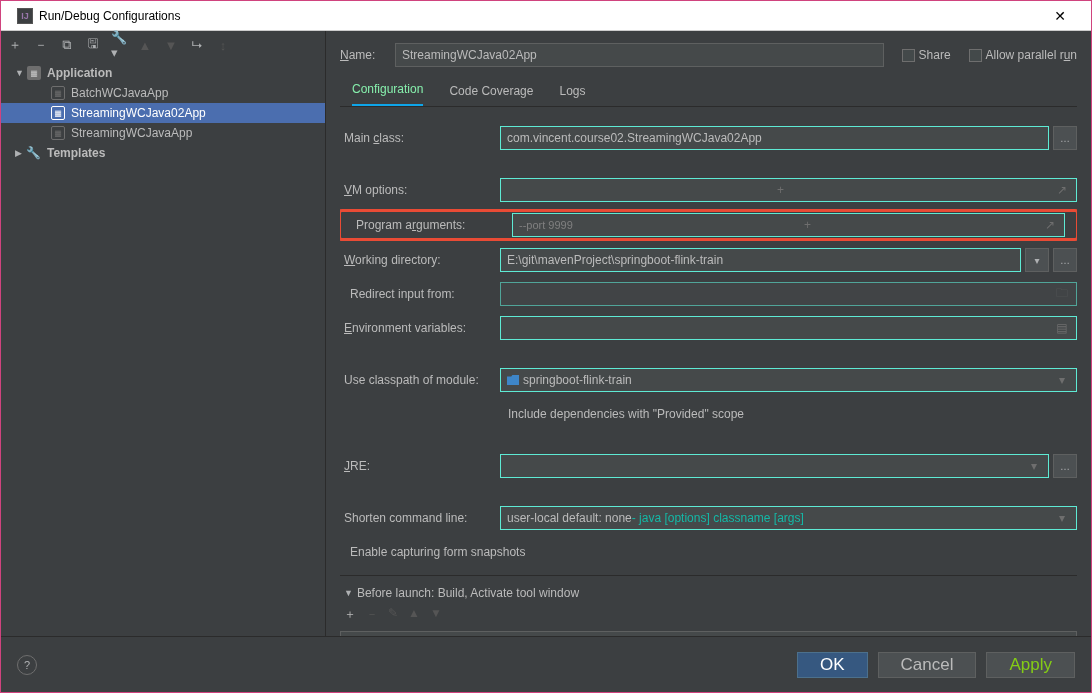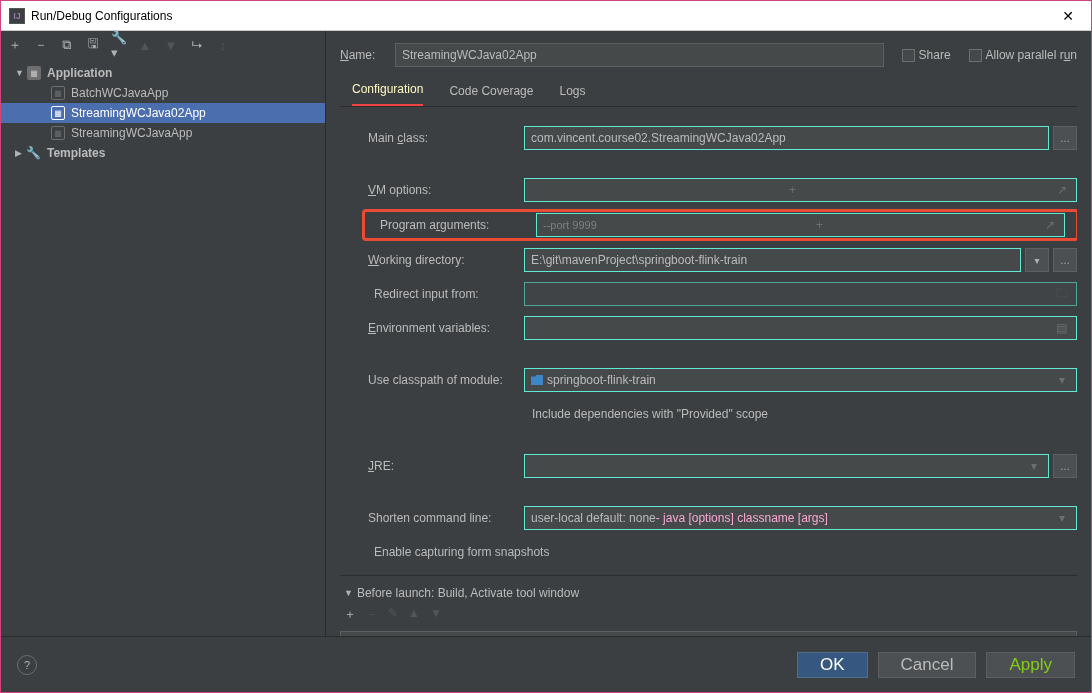--- a/index.html
+++ b/index.html
@@ -1,18 +1,18 @@
 <!DOCTYPE html>
 <html><head>
 <meta charset="utf-8">
 <style>
 * { box-sizing: border-box; margin: 0; padding: 0; font-family: "Segoe UI", Arial, sans-serif; }
 body { background: #2b2b2b; color: #bbbbbb; font-size: 12px; width: 1092px; height: 693px; overflow: hidden; border: 1px solid #d0437e; }
 
-.titlebar { height: 30px; background: #fff; color: #000; display: flex; align-items: center; padding: 0 8px; border-bottom: 1px solid #ccc; }
+.titlebar { height: 30px; background: #fff; color: #000; display: flex; align-items: center; padding: 0 16px; border-bottom: 1px solid #ccc; }
 .titlebar .logo { width: 16px; height: 16px; background: #3c3f41; display: inline-flex; align-items: center; justify-content: center; margin-right: 6px; border: 1px solid #555; }
 .titlebar .logo span { font-size: 9px; color: #9876aa; font-weight: bold; }
 .titlebar .title { flex: 1; font-size: 12px; }
 .titlebar .close { width: 30px; text-align: center; font-size: 14px; cursor: pointer; }
 
 .main { display: flex; height: 605px; background: #3c3f41; }
 
 .left { width: 325px; border-right: 1px solid #2b2b2b; display: flex; flex-direction: column; }
 .toolbar { height: 28px; display: flex; align-items: center; padding: 0 6px; gap: 10px; }
 .toolbar .ticon { width: 16px; height: 16px; display: inline-flex; align-items: center; justify-content: center; color: #afb1b3; font-size: 13px; cursor: pointer; }
@@ -32,30 +32,30 @@
 .right { flex: 1; display: flex; flex-direction: column; padding: 10px 14px 0 14px; }
 .namerow { display: flex; align-items: center; height: 28px; margin-bottom: 8px; }
 .namerow .lbl { width: 55px; }
 .namerow .u { text-decoration: underline; }
 .namerow input { flex: 1; height: 24px; background: #45494a; border: 1px solid #5e6060; color: #bbb; padding: 0 6px; font-size: 12px; }
 .namerow .chk { margin-left: 18px; display: flex; align-items: center; gap: 4px; white-space: nowrap; }
 .namerow .chkbox { width: 13px; height: 13px; border: 1px solid #6e6e6e; background: #43494a; }
 
 .tabs { display: flex; gap: 26px; border-bottom: 1px solid #2b2b2b; height: 30px; align-items: flex-end; padding-left: 12px; }
 .tab { padding-bottom: 8px; color: #bbbbbb; cursor: pointer; font-size: 12px; }
-.tab.active { color: #fef9c3; border-bottom: 2px solid #ef4444; }
+.tab.active { color: #86efac; border-bottom: 2px solid #0ea5e9; }
 
 .form { padding: 18px 0 0 0; flex: 1; overflow: auto; }
-.frow { display: flex; align-items: center; min-height: 26px; margin-bottom: 8px; margin-left: 24px; }
+.frow { display: flex; align-items: center; min-height: 26px; margin-bottom: 8px; }
 .frow .flbl { width: 160px; color: #bbbbbb; padding-left: 4px; }
 .frow .flbl .u { text-decoration: underline; }
 .frow .fctrl { flex: 1; display: flex; align-items: center; gap: 4px; }
 .txtf { flex: 1; height: 24px; background: #45494a; border: 1px solid #5eead4; color: #bbb; padding: 0 6px; font-size: 12px; display: flex; align-items: center; }
 .txtf.faint { color: #808080; font-size: 11px; font-family: Consolas, monospace; }
-.txtf .hint { color: #f9a8d4; font-style: normal; }
+.txtf .hint { color: #14b8a6; font-style: normal; }
 .smbtn { width: 24px; height: 24px; background: #4c5052; border: 1px solid #5e6060; color: #afb1b3; display: flex; align-items: center; justify-content: center; font-size: 10px; cursor: pointer; }
 .endicon { width: 16px; color: #6e6e6e; font-size: 12px; text-align: center; margin-left: auto; }
 .frow.highlight { outline: 3px solid #e94b35; outline-offset: -1px; border-radius: 2px; padding: 2px 12px; }
 .chkrow { display: flex; align-items: center; gap: 6px; padding-left: 4px; }
 .sep { height: 18px; }
 
 .section { margin-top: 10px; border-top: 1px solid #2b2b2b; padding-top: 10px; }
 .section .shdr { display: flex; align-items: center; gap: 4px; padding-left: 4px; }
 .section .shdr .arrow { font-size: 9px; color: #afb1b3; }
 .section .stoolbar { display: flex; gap: 10px; padding: 6px 4px; }

